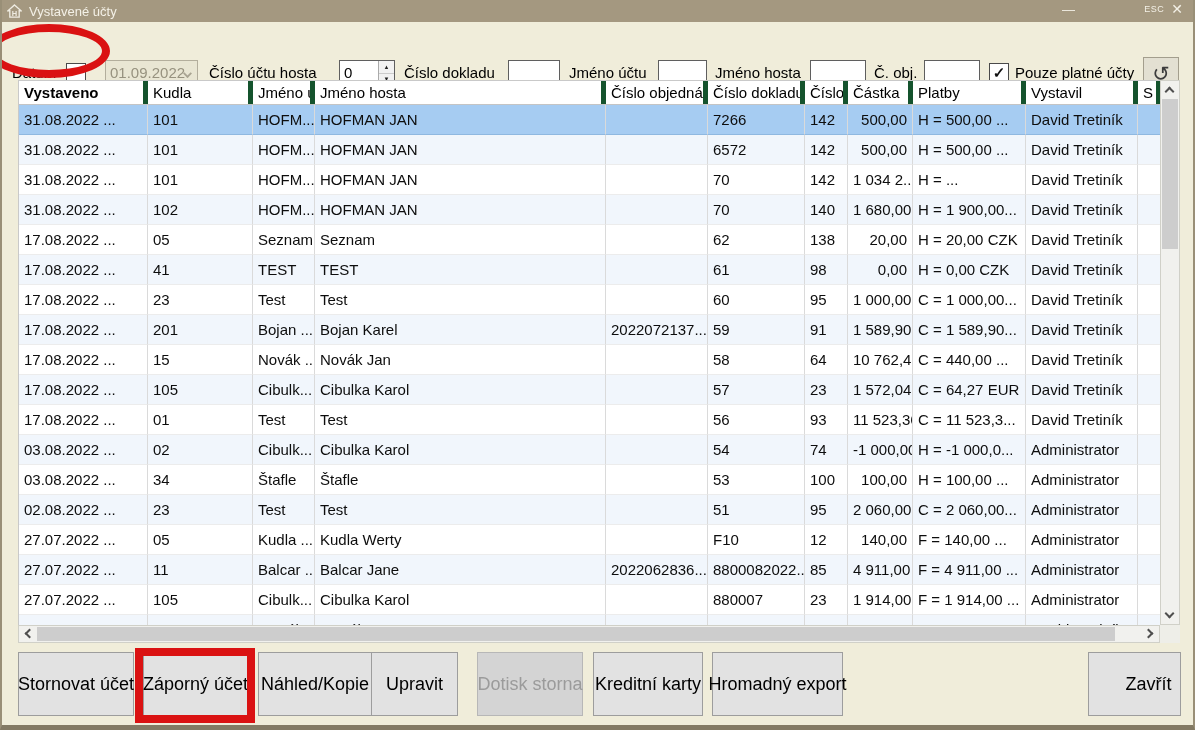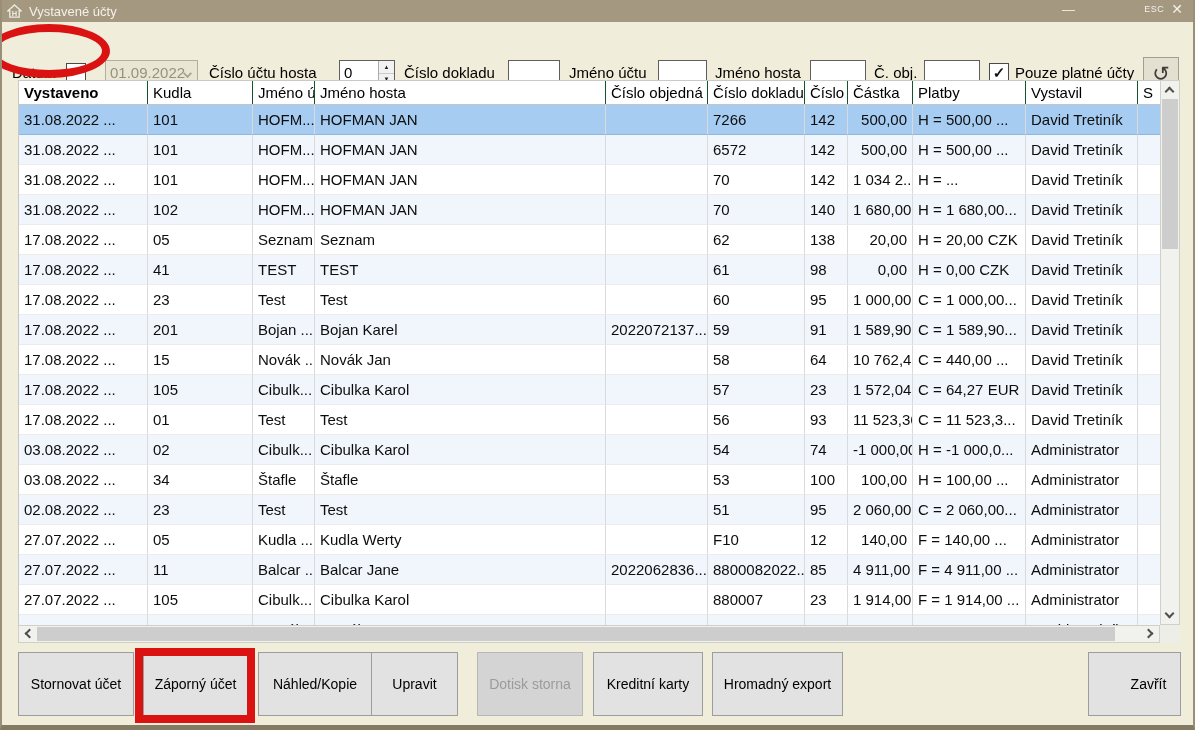--- a/index.html
+++ b/index.html
@@ -30,21 +30,21 @@
   .spinner .val { flex:1; font-size:15px; line-height:24px; padding-left:4px; }
   .spinner .btns { width:16px; border-left:1px solid #aaa; display:flex; flex-direction:column; }
   .spinner .btns div { flex:1; display:flex; align-items:center; justify-content:center; font-size:6px; color:#222; background:#f2f2f2; border-bottom:1px solid #ccc; cursor:default; }
   .spinner .btns div:last-child { border-bottom:none; }
   .refresh-btn { position:absolute; left:1141px; top:35px; width:36px; height:33px; background:#e3e0d2; border:1px solid #a39e8d;
     display:flex; align-items:center; justify-content:center; font-size:21px; color:#3c3c3c; cursor:default; }
   
   .grid { position:absolute; left:16px; top:80px; width:1142px; height:545px; background:#fff; border-left:1px solid #c9c9c9; border-top:1px solid #c9c9c9; overflow:hidden; }
   .thead, .trow { display:grid; grid-template-columns:129px 105px 62px 291px 102px 97px 43px 65px 113px 112px 23px; }
   .thead { height:24px; background:#fff; border-bottom:1px solid #c4c4c4; }
-  .hcell { font-size:15px; line-height:23px; padding:0 5px; border-right:1px solid #14532d; white-space:nowrap; overflow:hidden; color:#000; }
+  .hcell { font-size:15px; line-height:23px; padding:0 5px; border-right:5px solid #14532d; white-space:nowrap; overflow:hidden; color:#000; }
   .hcell.c0 { font-weight:bold; }
   .tbody { height:521px; overflow:hidden; }
   .trow { height:30px; background:#fff; }
   .trow.alt { background:#f1f6fc; }
   .trow.sel { background:#a6ccf2; }
   .cell { font-size:15px; line-height:29px; padding:0 5px; border-right:1px solid #dadada; border-bottom:1px solid #ececec; white-space:nowrap; overflow:hidden; color:#0d0d0d; }
   .trow.sel .cell { border-bottom:1px solid #8fb8e0; }
   .cell.c7 { text-align:right; }
   
   .vscroll { position:absolute; left:1158px; top:80px; width:20px; height:545px; background:#f1f1ee; border:1px solid #d0d0c8; }
@@ -52,21 +52,21 @@
   .sb-corner { position:absolute; left:1158px; top:625px; width:20px; height:18px; background:#eeeee8; }
   .chevron { position:absolute; width:7px; height:7px; border-right:2px solid #4f4f4f; border-bottom:2px solid #4f4f4f; }
   .chev-up { transform:rotate(-135deg); left:5px; top:7px; }
   .chev-down { transform:rotate(45deg); left:5px; bottom:7px; }
   .chev-left { transform:rotate(135deg); left:7px; top:4px; }
   .chev-right { transform:rotate(-45deg); right:7px; top:4px; }
   .vthumb { position:absolute; left:1px; top:18px; width:16px; height:150px; background:#cdcdcd; }
   .hthumb { position:absolute; left:18px; top:1px; width:1078px; height:14px; background:#cdcdcd; }
   
   .bottombar { position:absolute; left:0; top:643px; width:100%; height:82px; background:#f0edda; }
-  .btn { position:absolute; top:9px; height:64px; background:#e2e2e2; border:1px solid #9d9d9d; font-size:14px; color:#000;
+  .btn { position:absolute; top:9px; height:64px; background:#e2e2e2; border:1px solid #9d9d9d; font-size:18px; color:#000;
     font-family:"Liberation Sans",sans-serif; display:flex; align-items:center; justify-content:center; white-space:nowrap; padding:0 12px; cursor:default; }
   .btn.disabled { background:#d4d4d4; color:#9b9b9b; border-color:#b7b7b7; }
   
   .red-ellipse { position:absolute; left:-14px; top:24px; width:122px; height:54px; border:8px solid #da1212; border-radius:50%; z-index:20; pointer-events:none; }
   .red-rect { position:absolute; left:133px; top:648px; width:120px; height:75px; border:8px solid #da1212; z-index:20; pointer-events:none; }
 </style>
 </head>
 <body>
 
 <div class="window">
@@ -174,21 +174,21 @@
         </div>
         <div class="trow alt">
           <div class="cell c0">31.08.2022 ...</div>
           <div class="cell c1">102</div>
           <div class="cell c2">HOFM...</div>
           <div class="cell c3">HOFMAN JAN</div>
           <div class="cell c4"></div>
           <div class="cell c5">70</div>
           <div class="cell c6">140</div>
           <div class="cell c7">1 680,00</div>
-          <div class="cell c8">H = 1 680,00...</div>
+          <div class="cell c8">H = 1 900,00...</div>
           <div class="cell c9">David Tretiník</div>
           <div class="cell c10"></div>
         </div>
         <div class="trow ">
           <div class="cell c0">17.08.2022 ...</div>
           <div class="cell c1">05</div>
           <div class="cell c2">Seznam</div>
           <div class="cell c3">Seznam</div>
           <div class="cell c4"></div>
           <div class="cell c5">62</div>

